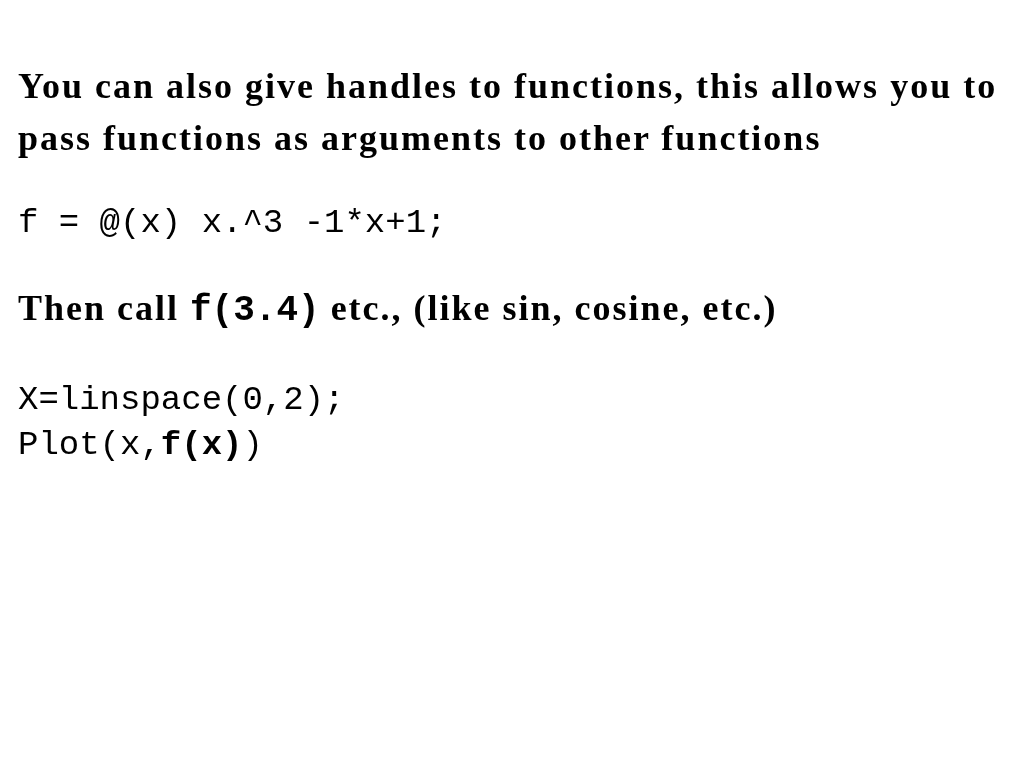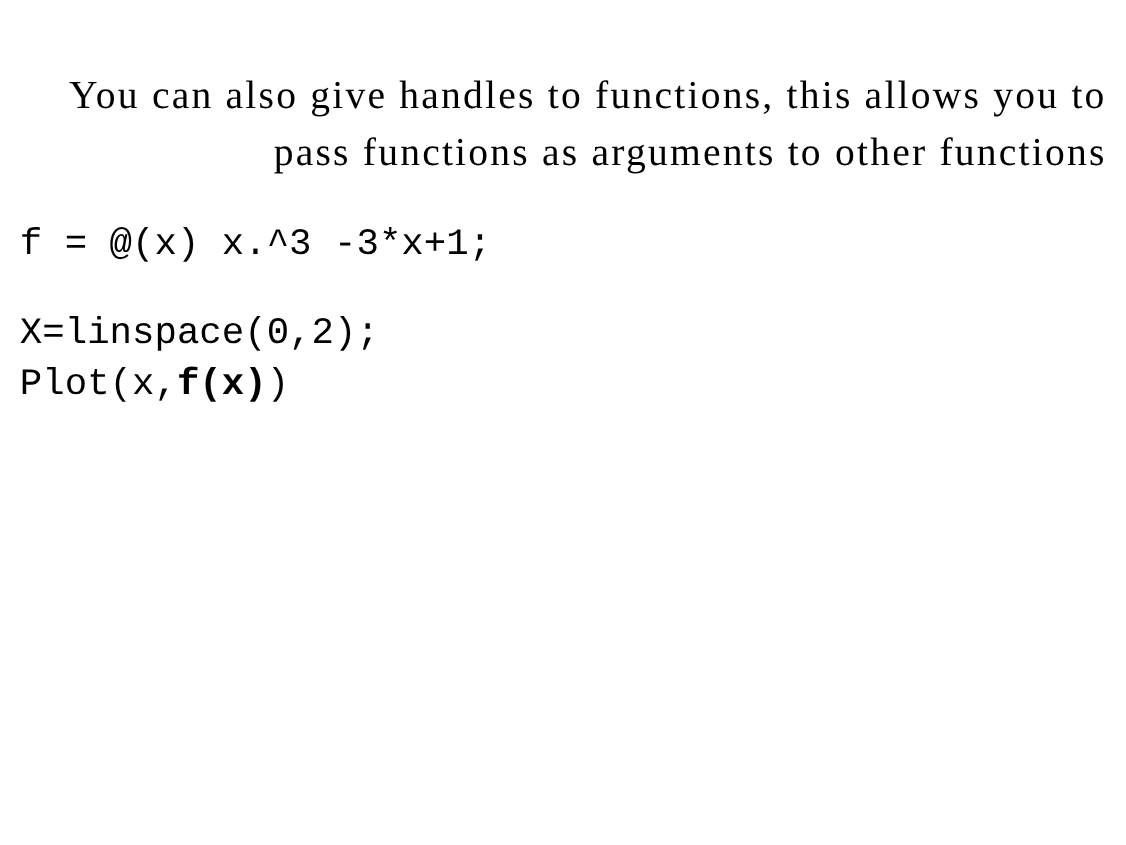--- a/index.html
+++ b/index.html
@@ -14,23 +14,24 @@
   .slide {
     box-sizing: border-box;
     width: 1024px;
     height: 768px;
     padding: 60px 18px 40px 18px;
     font-family: "Papyrus", "Segoe Script", "Comic Sans MS", cursive;
   }
   .body-text {
     font-size: 36px;
     line-height: 1.45;
-    text-align: right;
+    text-align: left;
     letter-spacing: 2px;
     margin: 0 0 40px 0;
+    font-weight: bold;
   }
   .code-line {
     font-family: "Courier New", Courier, monospace;
     font-size: 34px;
     letter-spacing: 0;
     text-align: left;
     margin: 0 0 40px 0;
     white-space: pre;
   }
   .code-block {
@@ -48,20 +49,21 @@
   }
   .bold { font-weight: bold; }
 </style>
 </head>
 <body>
 
 <div class="slide">
 
   <p class="body-text">You can also give handles to functions, this allows you to pass functions as arguments to other functions</p>
 
-  <p class="code-line">f = @(x) x.^3 -3*x+1;</p>
+  <p class="code-line">f = @(x) x.^3 -1*x+1;</p>
 
+  <p class="body-text"><span>Then call </span><span class="inline-code">f(3.4)</span><span> etc., (like sin, cosine, etc.)</span></p>
 
 
   <div class="code-block"><span>X=linspace(0,2);</span>
 <span>Plot(x,</span><span class="bold">f(x)</span><span>)</span></div>
 
 </div>
 
 </body></html>

